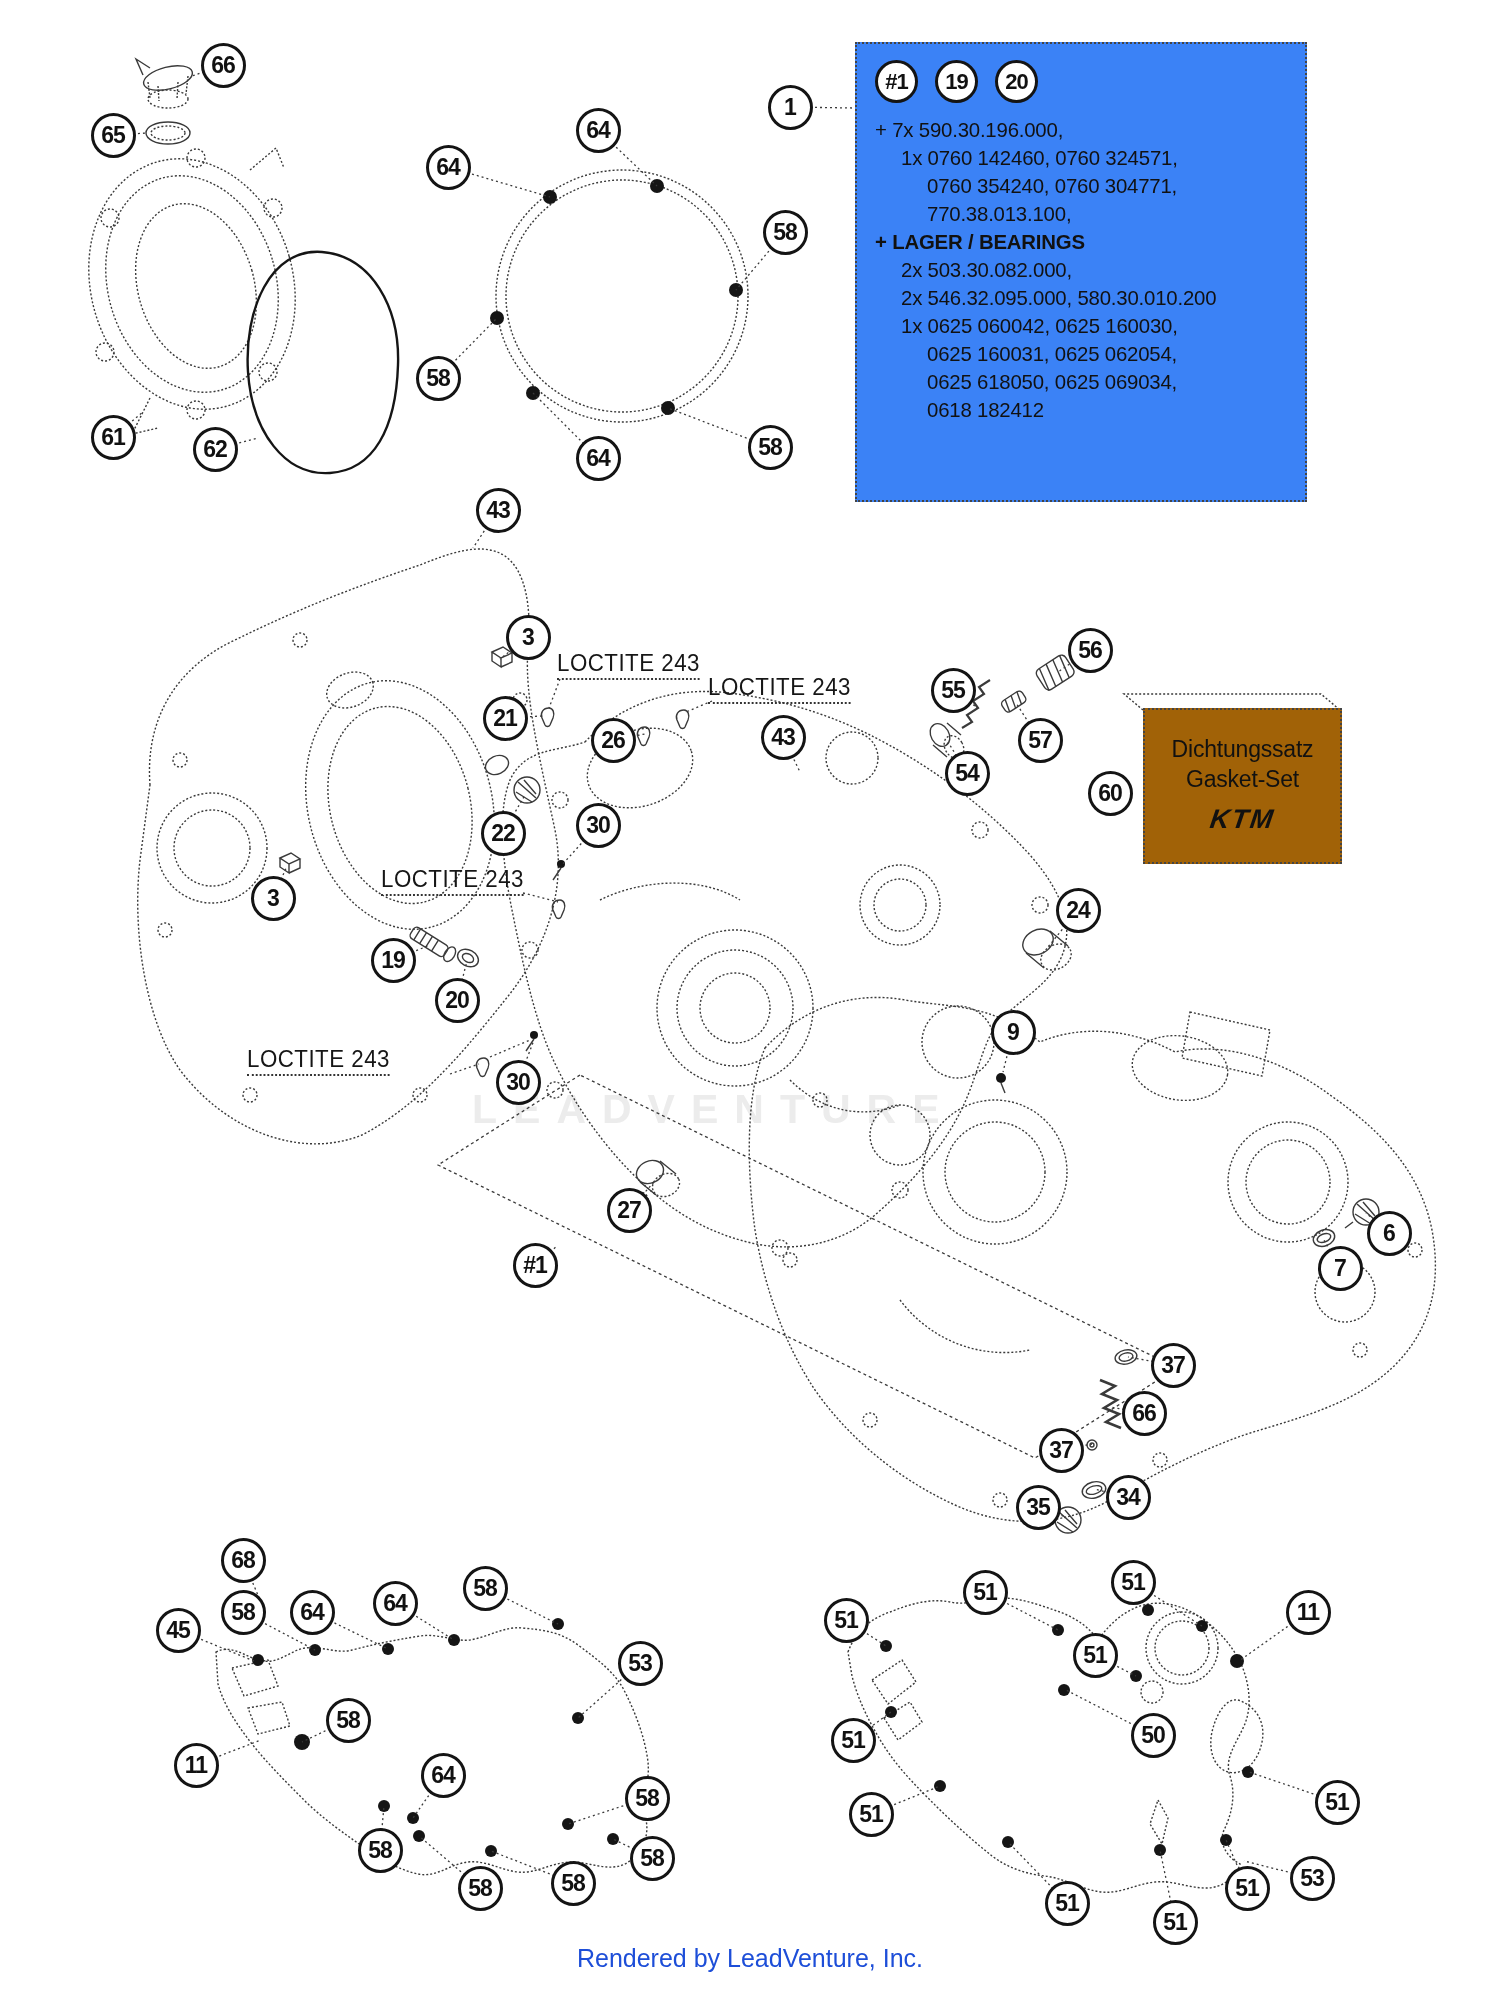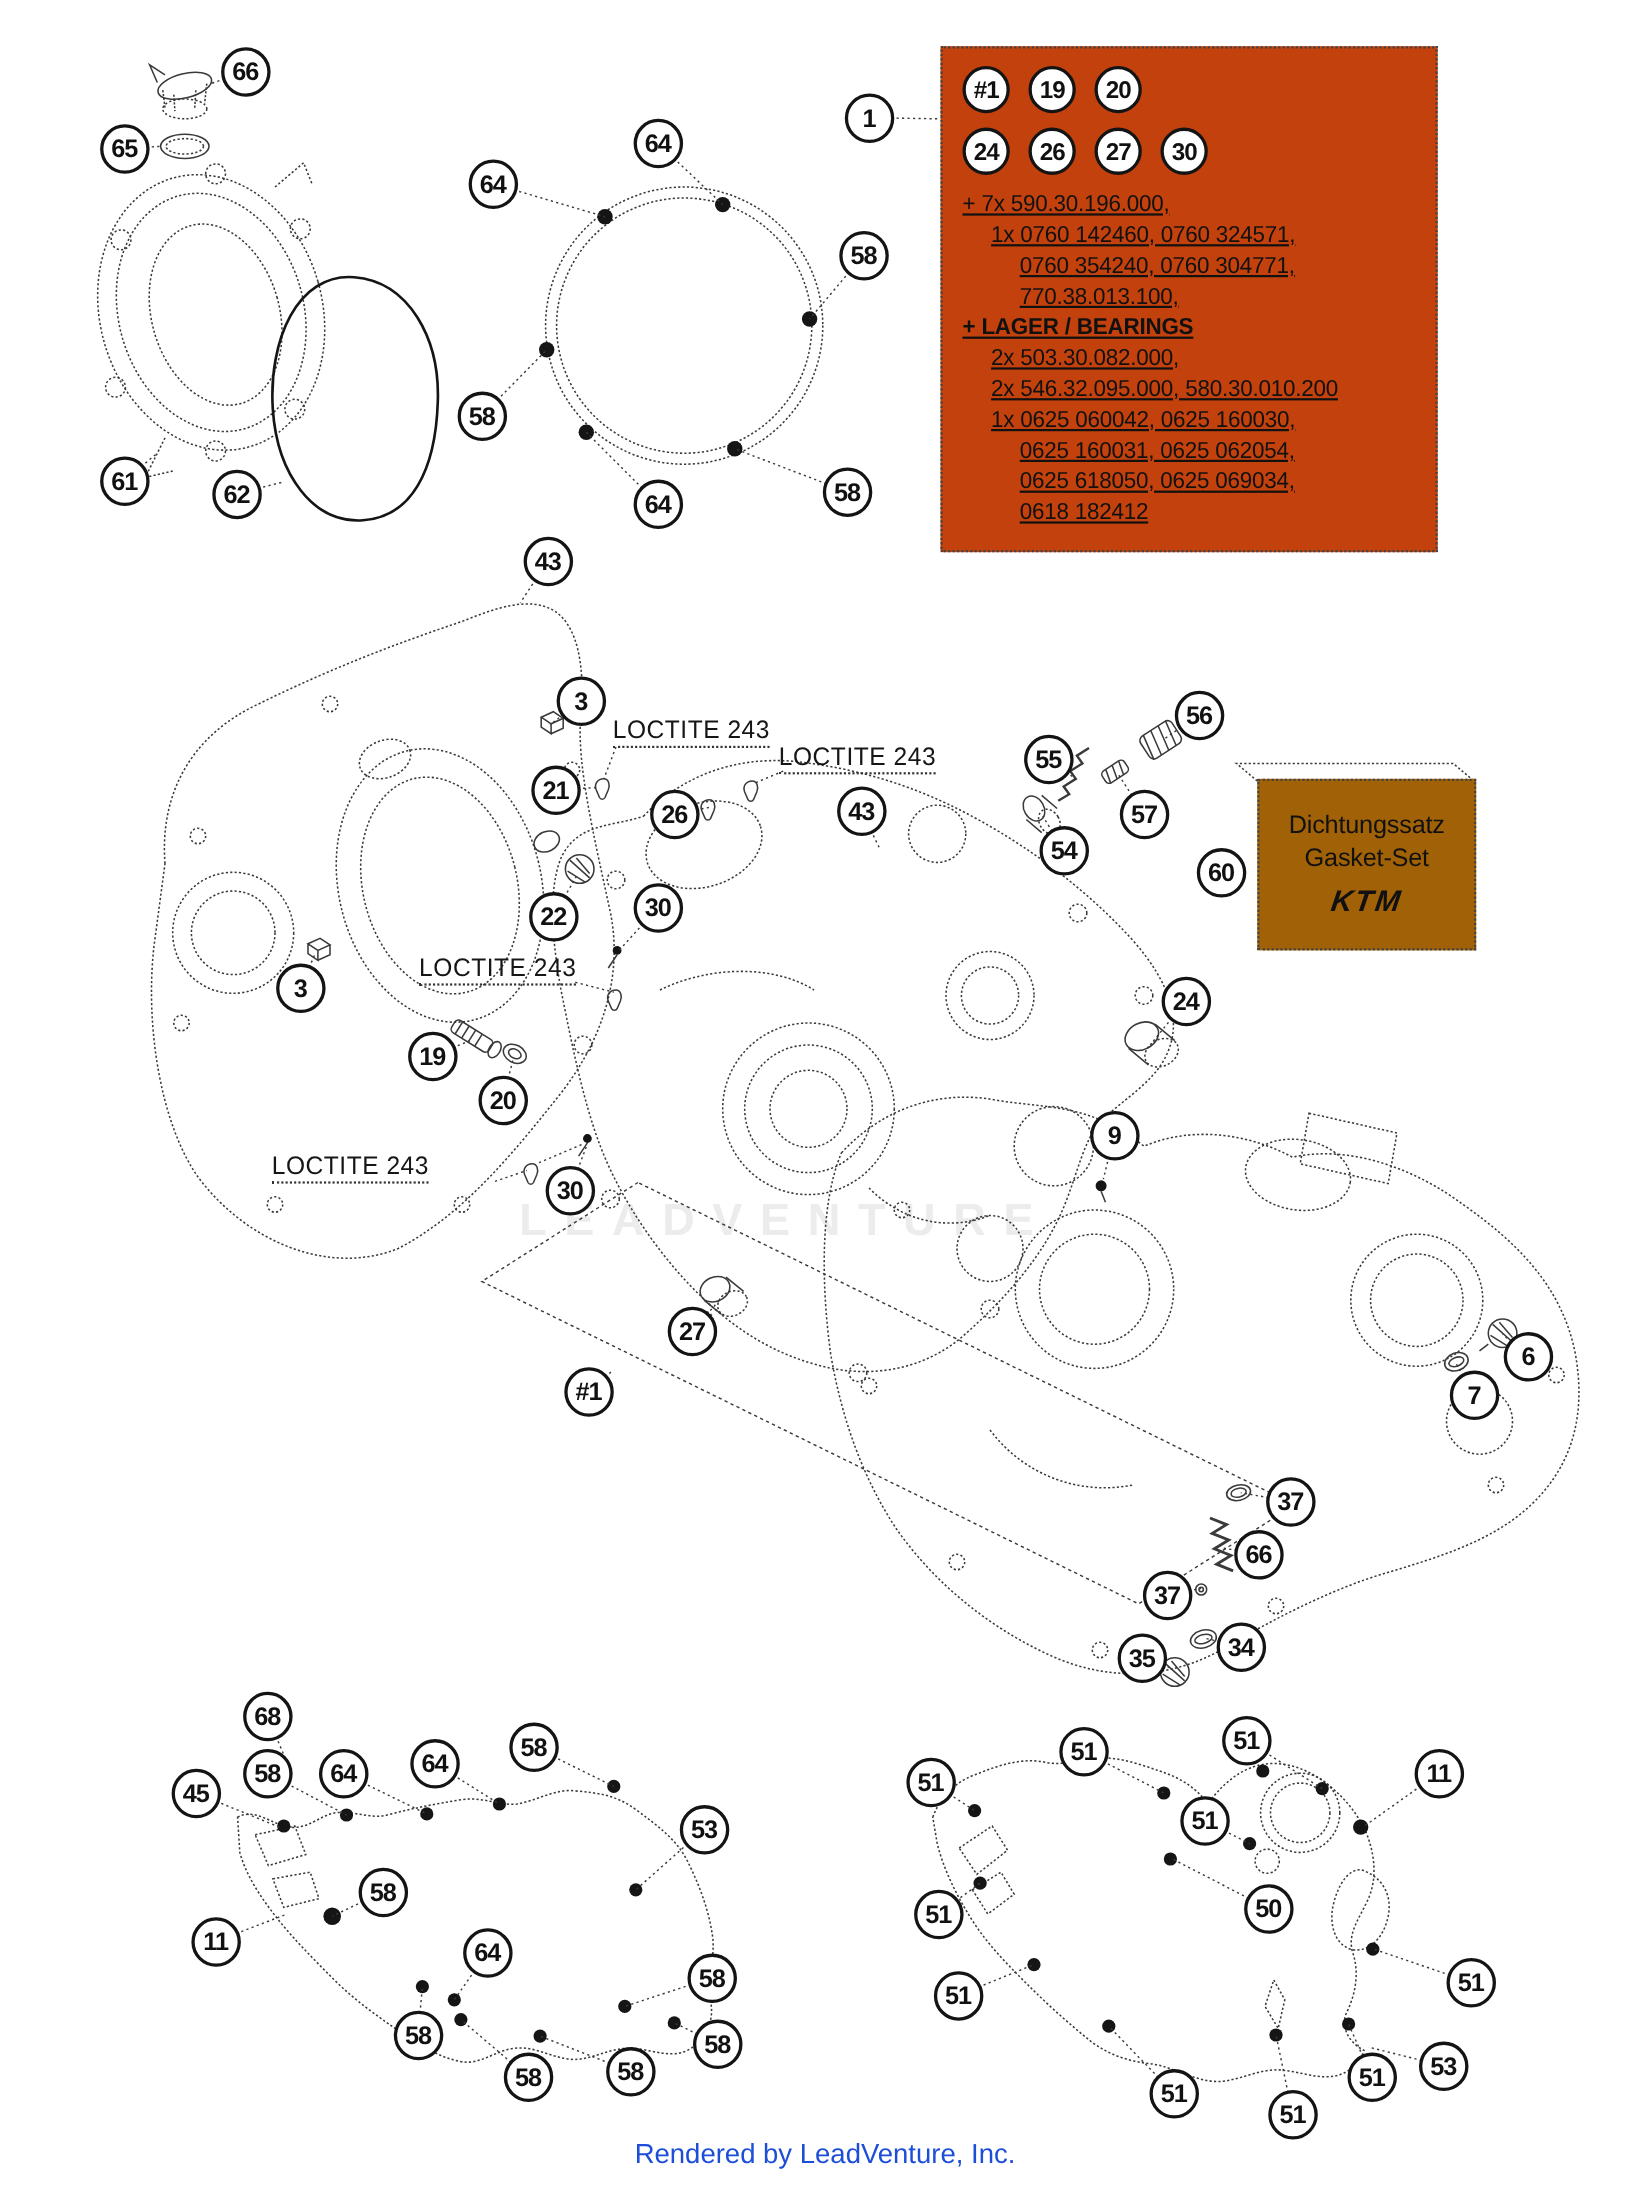--- a/index.html
+++ b/index.html
@@ -7,21 +7,21 @@
          font-family:"Liberation Sans",sans-serif;color:#111;}
   .watermark{position:absolute;left:472px;top:1086px;z-index:0;
     font-size:41px;font-weight:700;letter-spacing:16px;color:#ececec;user-select:none;}
   svg.art{position:absolute;left:0;top:0;z-index:1;}
   
   .co{position:absolute;z-index:3;box-sizing:border-box;width:45px;height:45px;
       border:3px solid #141414;border-radius:50%;background:#fff;text-align:center;
       line-height:39px;font-size:23px;font-weight:600;letter-spacing:-1px;}
   
   .info-box{position:absolute;left:855px;top:42px;width:452px;height:460px;z-index:2;
-      box-sizing:border-box;border:2px dotted #444;background:#c2410c;padding:16px 14px 10px 18px;text-decoration:underline;}
+      box-sizing:border-box;border:2px dotted #444;background:#3b82f6;padding:16px 14px 10px 18px;}
   .ib-row{margin-bottom:13px;white-space:nowrap;}
   .ibc{display:inline-flex;box-sizing:border-box;width:43px;height:43px;margin-right:17px;
       border:3px solid #141414;border-radius:50%;align-items:center;justify-content:center;
       font-size:22px;font-weight:600;letter-spacing:-1px;background:#fff;}
   .ib-lines{margin-top:12px;font-size:21px;line-height:28px;letter-spacing:-0.2px;}
   .ib-line{white-space:nowrap;transform:scaleX(.97);transform-origin:left;}
   .ib-line.bold{font-weight:700;font-size:21px;}
   
   .gasket-box{position:absolute;left:1143px;top:708px;width:199px;height:156px;z-index:2;
       box-sizing:border-box;border:2px dotted #444;background:#a16207;text-align:center;padding-top:24px;}
@@ -358,21 +358,20 @@
         <line x1="1175" y1="1922" x2="1160" y2="1850"></line>
         <line x1="1247" y1="1888" x2="1226" y2="1840"></line>
         <line x1="1312" y1="1878" x2="1244" y2="1861"></line>
         <line x1="1337" y1="1802" x2="1249" y2="1772"></line>
       </g>
   </svg>
 
   <div class="info-box">
     <div id="ib-rows">
         <div class="ib-row"><span class="ibc">#1</span><span class="ibc">19</span><span class="ibc">20</span></div>
-        <div class="ib-row"><span class="ibc">24</span><span class="ibc">26</span><span class="ibc">27</span><span class="ibc">30</span></div>
       </div>
     <div class="ib-lines" id="ib-lines">
         <div class="ib-line" style="margin-left: 0px;">+ 7x 590.30.196.000,</div>
         <div class="ib-line" style="margin-left: 26px;">1x 0760 142460, 0760 324571,</div>
         <div class="ib-line" style="margin-left: 52px;">0760 354240, 0760 304771,</div>
         <div class="ib-line" style="margin-left: 52px;">770.38.013.100,</div>
         <div class="ib-line bold" style="margin-left: 0px;">+ LAGER / BEARINGS</div>
         <div class="ib-line" style="margin-left: 26px;">2x 503.30.082.000,</div>
         <div class="ib-line" style="margin-left: 26px;">2x 546.32.095.000, 580.30.010.200</div>
         <div class="ib-line" style="margin-left: 26px;">1x 0625 060042, 0625 160030,</div>

